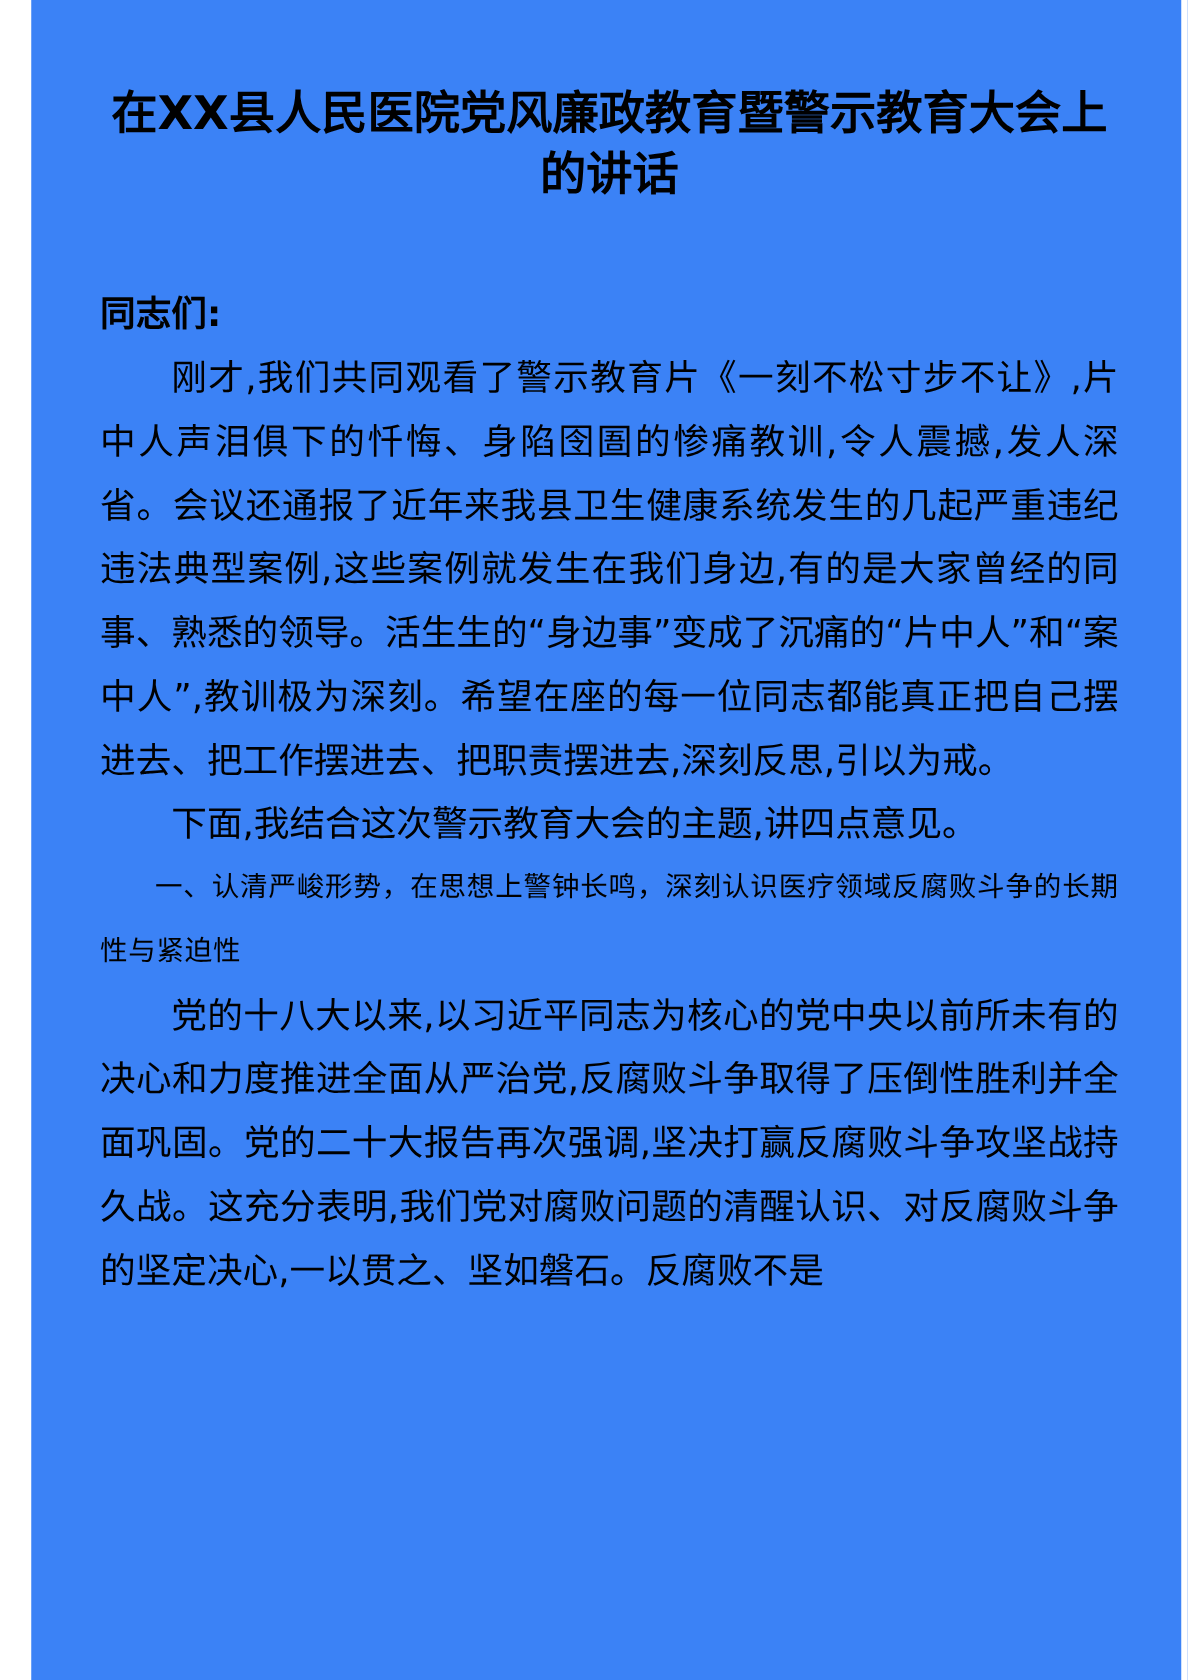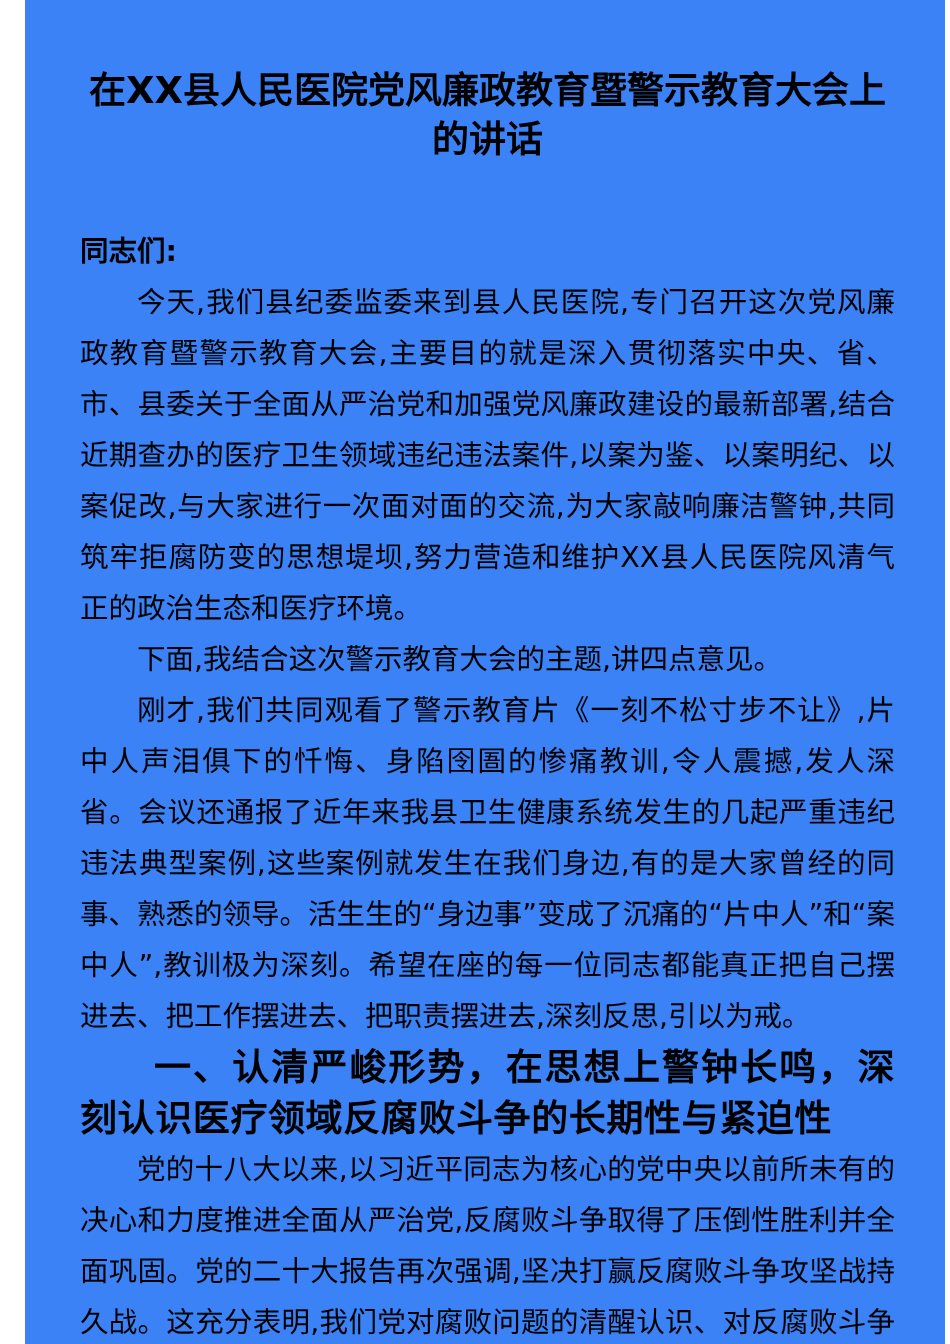--- a/index.html
+++ b/index.html
@@ -55,44 +55,43 @@
     margin: 0;
     text-indent: 0;
     font-size: 28.5px;
     line-height: 51px;
     text-align: left;
     font-weight: bold;
   }
   p.heading {
     margin: 0;
     text-indent: 2em;
-    font-size: 37px;
+    font-size: 22px;
     line-height: 51px;
-    font-weight: bold;
+    font-weight: normal;
     text-align: justify;
     text-justify: inter-ideograph;
     letter-spacing: 0.6px;
   }
 </style>
 </head>
 <body>
 
 <div class="page">
 
   <h1 class="doc-title">在XX县人民医院党风廉政教育暨警示教育大会上的讲话</h1>
 
   <div class="title-spacer"></div>
 
   <div class="body-block">
     <p class="salutation">同志们:</p>
 
-    <p class="para">今天,我们县纪委监委来到县人民医院,专门召开这次党风廉政教育暨警示教育大会,主要目的就是深入贯彻落实中央、省、市、县委关于全面从严治党和加强党风廉政建设的最新部署,结合近期查办的医疗卫生领域违纪违法案件,以案为鉴、以案明纪、以案促改,与大家进行一次面对面的交流,为大家敲响廉洁警钟,共同筑牢拒腐防变的思想堤坝,努力营造和维护XX县人民医院风清气正的政治生态和医疗环境。</p>
+
+    <p class="para">刚才,我们共同观看了警示教育片《一刻不松寸步不让》,片中人声泪俱下的忏悔、身陷囹圄的惨痛教训,令人震撼,发人深省。会议还通报了近年来我县卫生健康系统发生的几起严重违纪违法典型案例,这些案例就发生在我们身边,有的是大家曾经的同事、熟悉的领导。活生生的“身边事”变成了沉痛的“片中人”和“案中人”,教训极为深刻。希望在座的每一位同志都能真正把自己摆进去、把工作摆进去、把职责摆进去,深刻反思,引以为戒。</p>
 
     <p class="para">下面,我结合这次警示教育大会的主题,讲四点意见。</p>
-
-    <p class="para">刚才,我们共同观看了警示教育片《一刻不松寸步不让》,片中人声泪俱下的忏悔、身陷囹圄的惨痛教训,令人震撼,发人深省。会议还通报了近年来我县卫生健康系统发生的几起严重违纪违法典型案例,这些案例就发生在我们身边,有的是大家曾经的同事、熟悉的领导。活生生的“身边事”变成了沉痛的“片中人”和“案中人”,教训极为深刻。希望在座的每一位同志都能真正把自己摆进去、把工作摆进去、把职责摆进去,深刻反思,引以为戒。</p>
 
     <p class="heading">一、认清严峻形势，在思想上警钟长鸣，深刻认识医疗领域反腐败斗争的长期性与紧迫性</p>
 
     <p class="para">党的十八大以来,以习近平同志为核心的党中央以前所未有的决心和力度推进全面从严治党,反腐败斗争取得了压倒性胜利并全面巩固。党的二十大报告再次强调,坚决打赢反腐败斗争攻坚战持久战。这充分表明,我们党对腐败问题的清醒认识、对反腐败斗争的坚定决心,一以贯之、坚如磐石。反腐败不是</p>
   </div>
 
 </div>
 
 </body></html>

